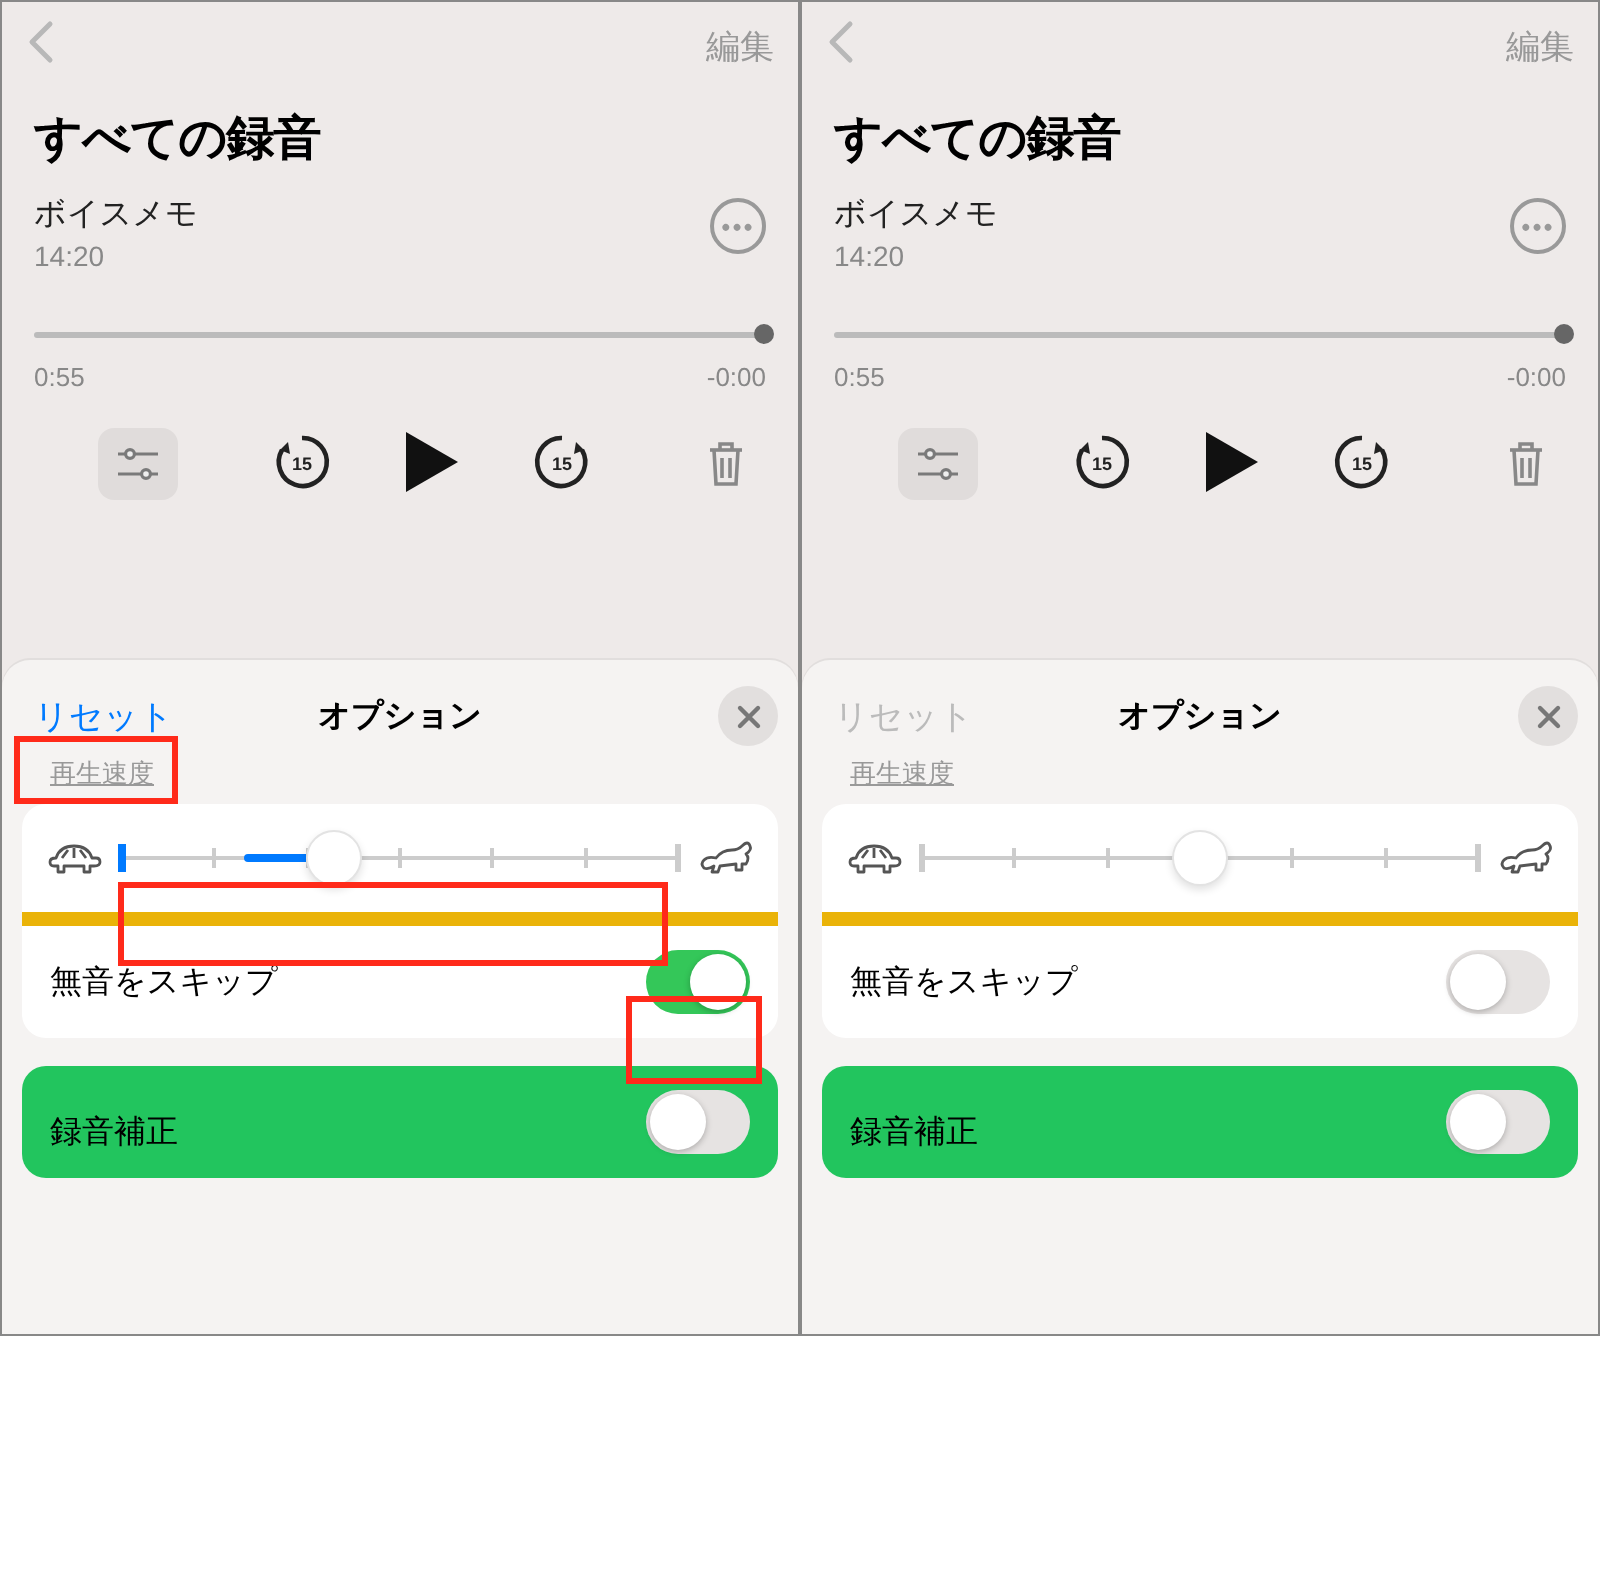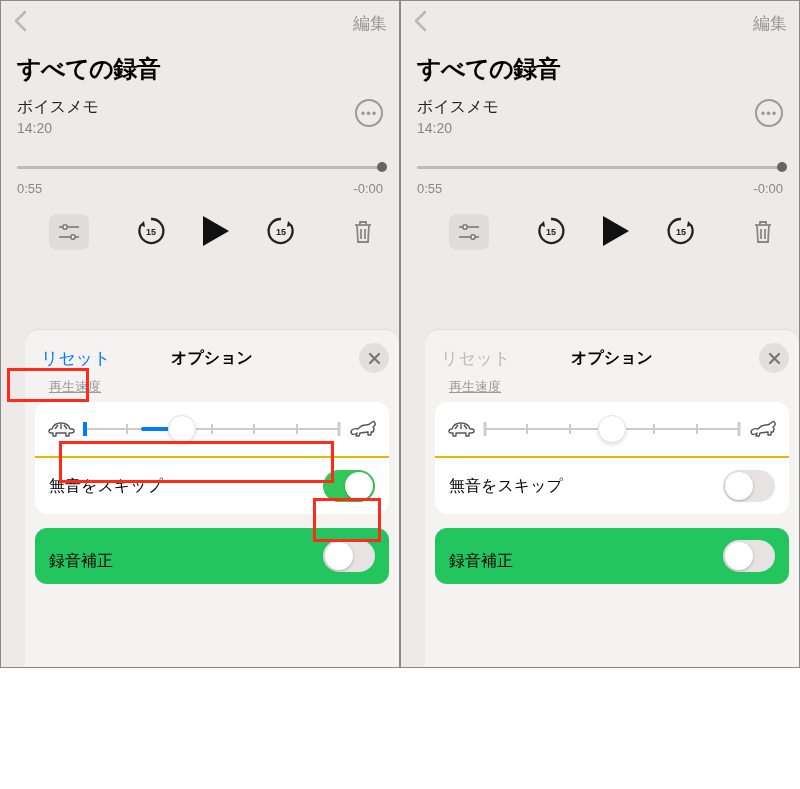--- a/index.html
+++ b/index.html
@@ -98,21 +98,20 @@
     .play-btn svg { display: block; }
     .spacer-upper { flex: 0 0 60px; }
     .sheet {
       background: #f5f3f2;
       border-radius: 14px 14px 0 0;
       flex: 1;
       display: flex;
       flex-direction: column;
       padding: 14px 10px 0;
       box-shadow: 0 -1px 0 rgba(0,0,0,0.05);
-      margin-left: 24px;
     }
     .reset-btn {
       color: #007aff;
       font-size: 17px;
       padding: 4px 6px;
     }
     .reset-btn.disabled { color: #bbb; }
     .sheet-title {
       font-size: 16px;
       font-weight: 700;
@@ -192,21 +191,21 @@
       box-shadow: 0 2px 4px rgba(0,0,0,0.12);
     }
     .switch-row {
       display: flex;
       align-items: center;
       justify-content: space-between;
       padding: 12px 14px;
       border-top: 1px solid #eee;
       font-size: 16px;
     }
-    .switch-row.first { border-top: 2px solid #eab308; }
+    .switch-row.first { border-top: 7px solid #eab308; }
     .toggle {
       width: 52px; height: 32px;
       background: #e6e3e2;
       border-radius: 16px;
       position: relative;
     }
     .toggle.on { background: #34c759; }
     .toggle-knob {
       position: absolute;
       width: 28px; height: 28px;

